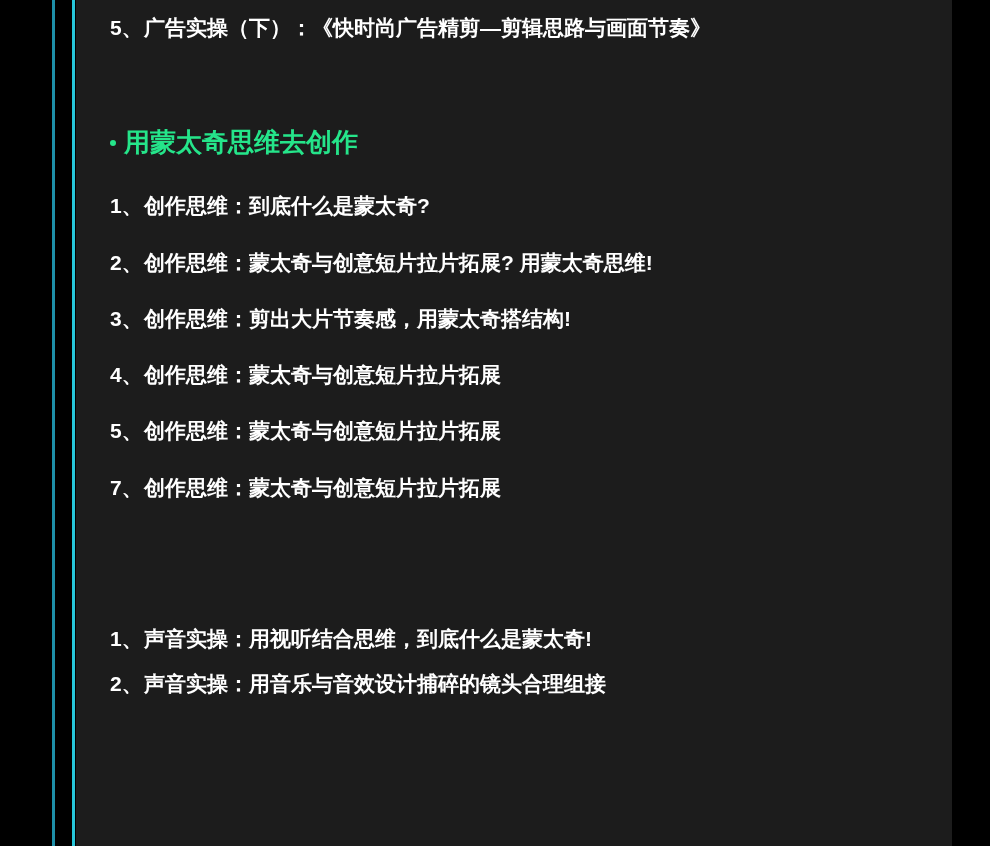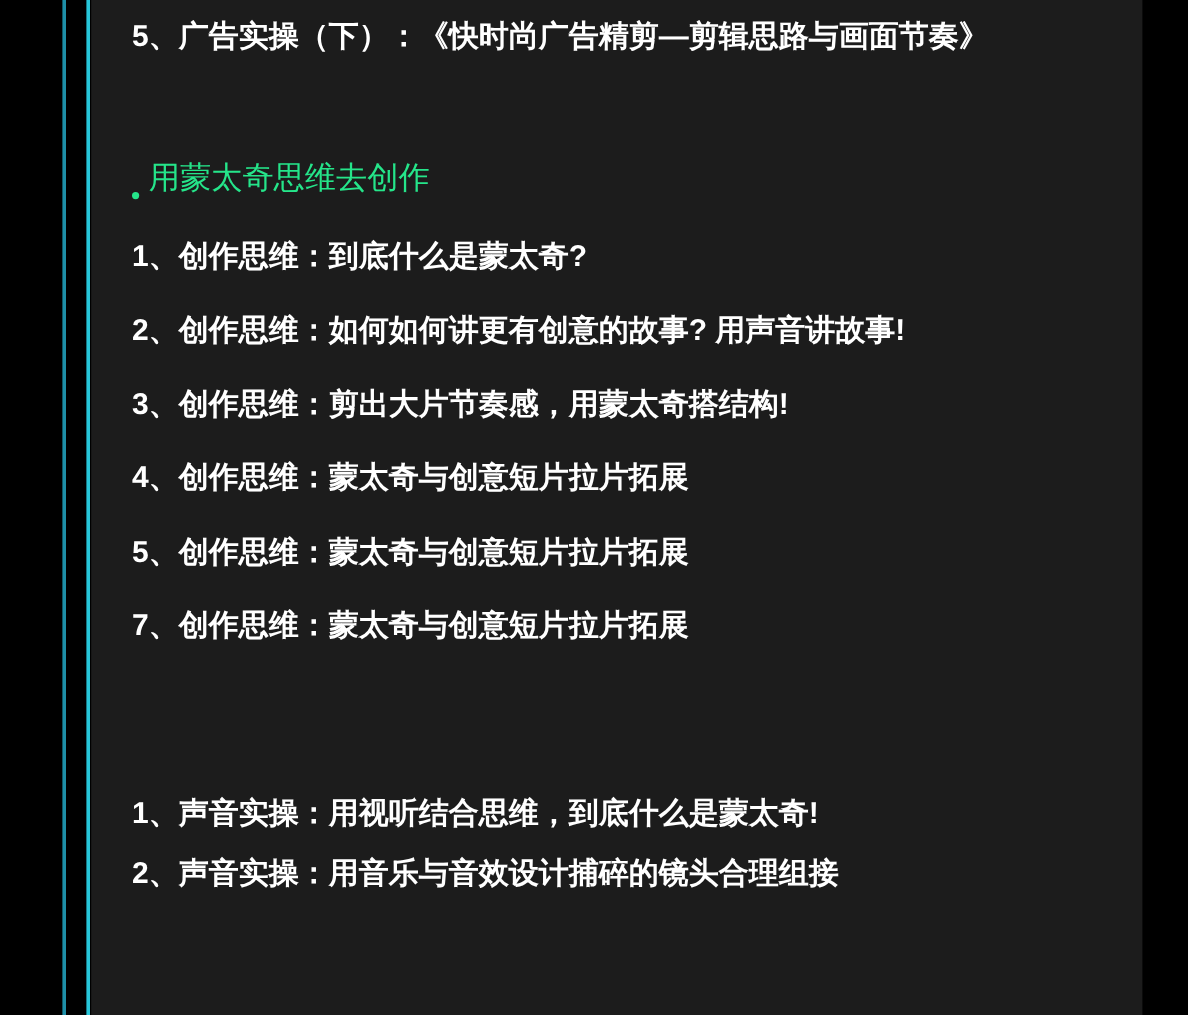--- a/index.html
+++ b/index.html
@@ -41,37 +41,37 @@
     background: #1c1c1c;
     overflow: hidden;
   }
 
   .inner-pad {
     padding: 0 34px;
   }
 
   .list-item {
     color: #ffffff;
-    font-size: 25px;
+    font-size: 21px;
     font-weight: bold;
     line-height: 1.3;
     white-space: nowrap;
   }
 
   .item-num {
     display: inline-block;
     min-width: 34px;
   }
 
   .section-head {
     display: flex;
-    align-items: flex-end;
+    align-items: center;
     color: #25e58a;
     font-size: 26px;
-    font-weight: normal;
+    font-weight: bold;
     white-space: nowrap;
   }
   .bullet-dot {
     display: inline-block;
     width: 6px;
     height: 6px;
     border-radius: 50%;
     background: #25e58a;
     margin-right: 8px;
     flex: 0 0 auto;
@@ -111,21 +111,21 @@
         <span class="bullet-dot"></span>
         <span>用蒙太奇思维去创作</span>
       </div>
 
       <div class="gap-b"></div>
 
       <div class="list-item">
         <span class="item-num">1、</span><span>创作思维：到底什么是蒙太奇?</span>
       </div>
       <div class="list-item spaced">
-        <span class="item-num">2、</span><span>创作思维：如何如何讲更有创意的故事? 用声音讲故事!</span>
+        <span class="item-num">2、</span><span>创作思维：蒙太奇与创意短片拉片拓展? 用蒙太奇思维!</span>
       </div>
       <div class="list-item spaced">
         <span class="item-num">3、</span><span>创作思维：剪出大片节奏感，用蒙太奇搭结构!</span>
       </div>
       <div class="list-item spaced">
         <span class="item-num">4、</span><span>创作思维：蒙太奇与创意短片拉片拓展</span>
       </div>
       <div class="list-item spaced">
         <span class="item-num">5、</span><span>创作思维：蒙太奇与创意短片拉片拓展</span>
       </div>

